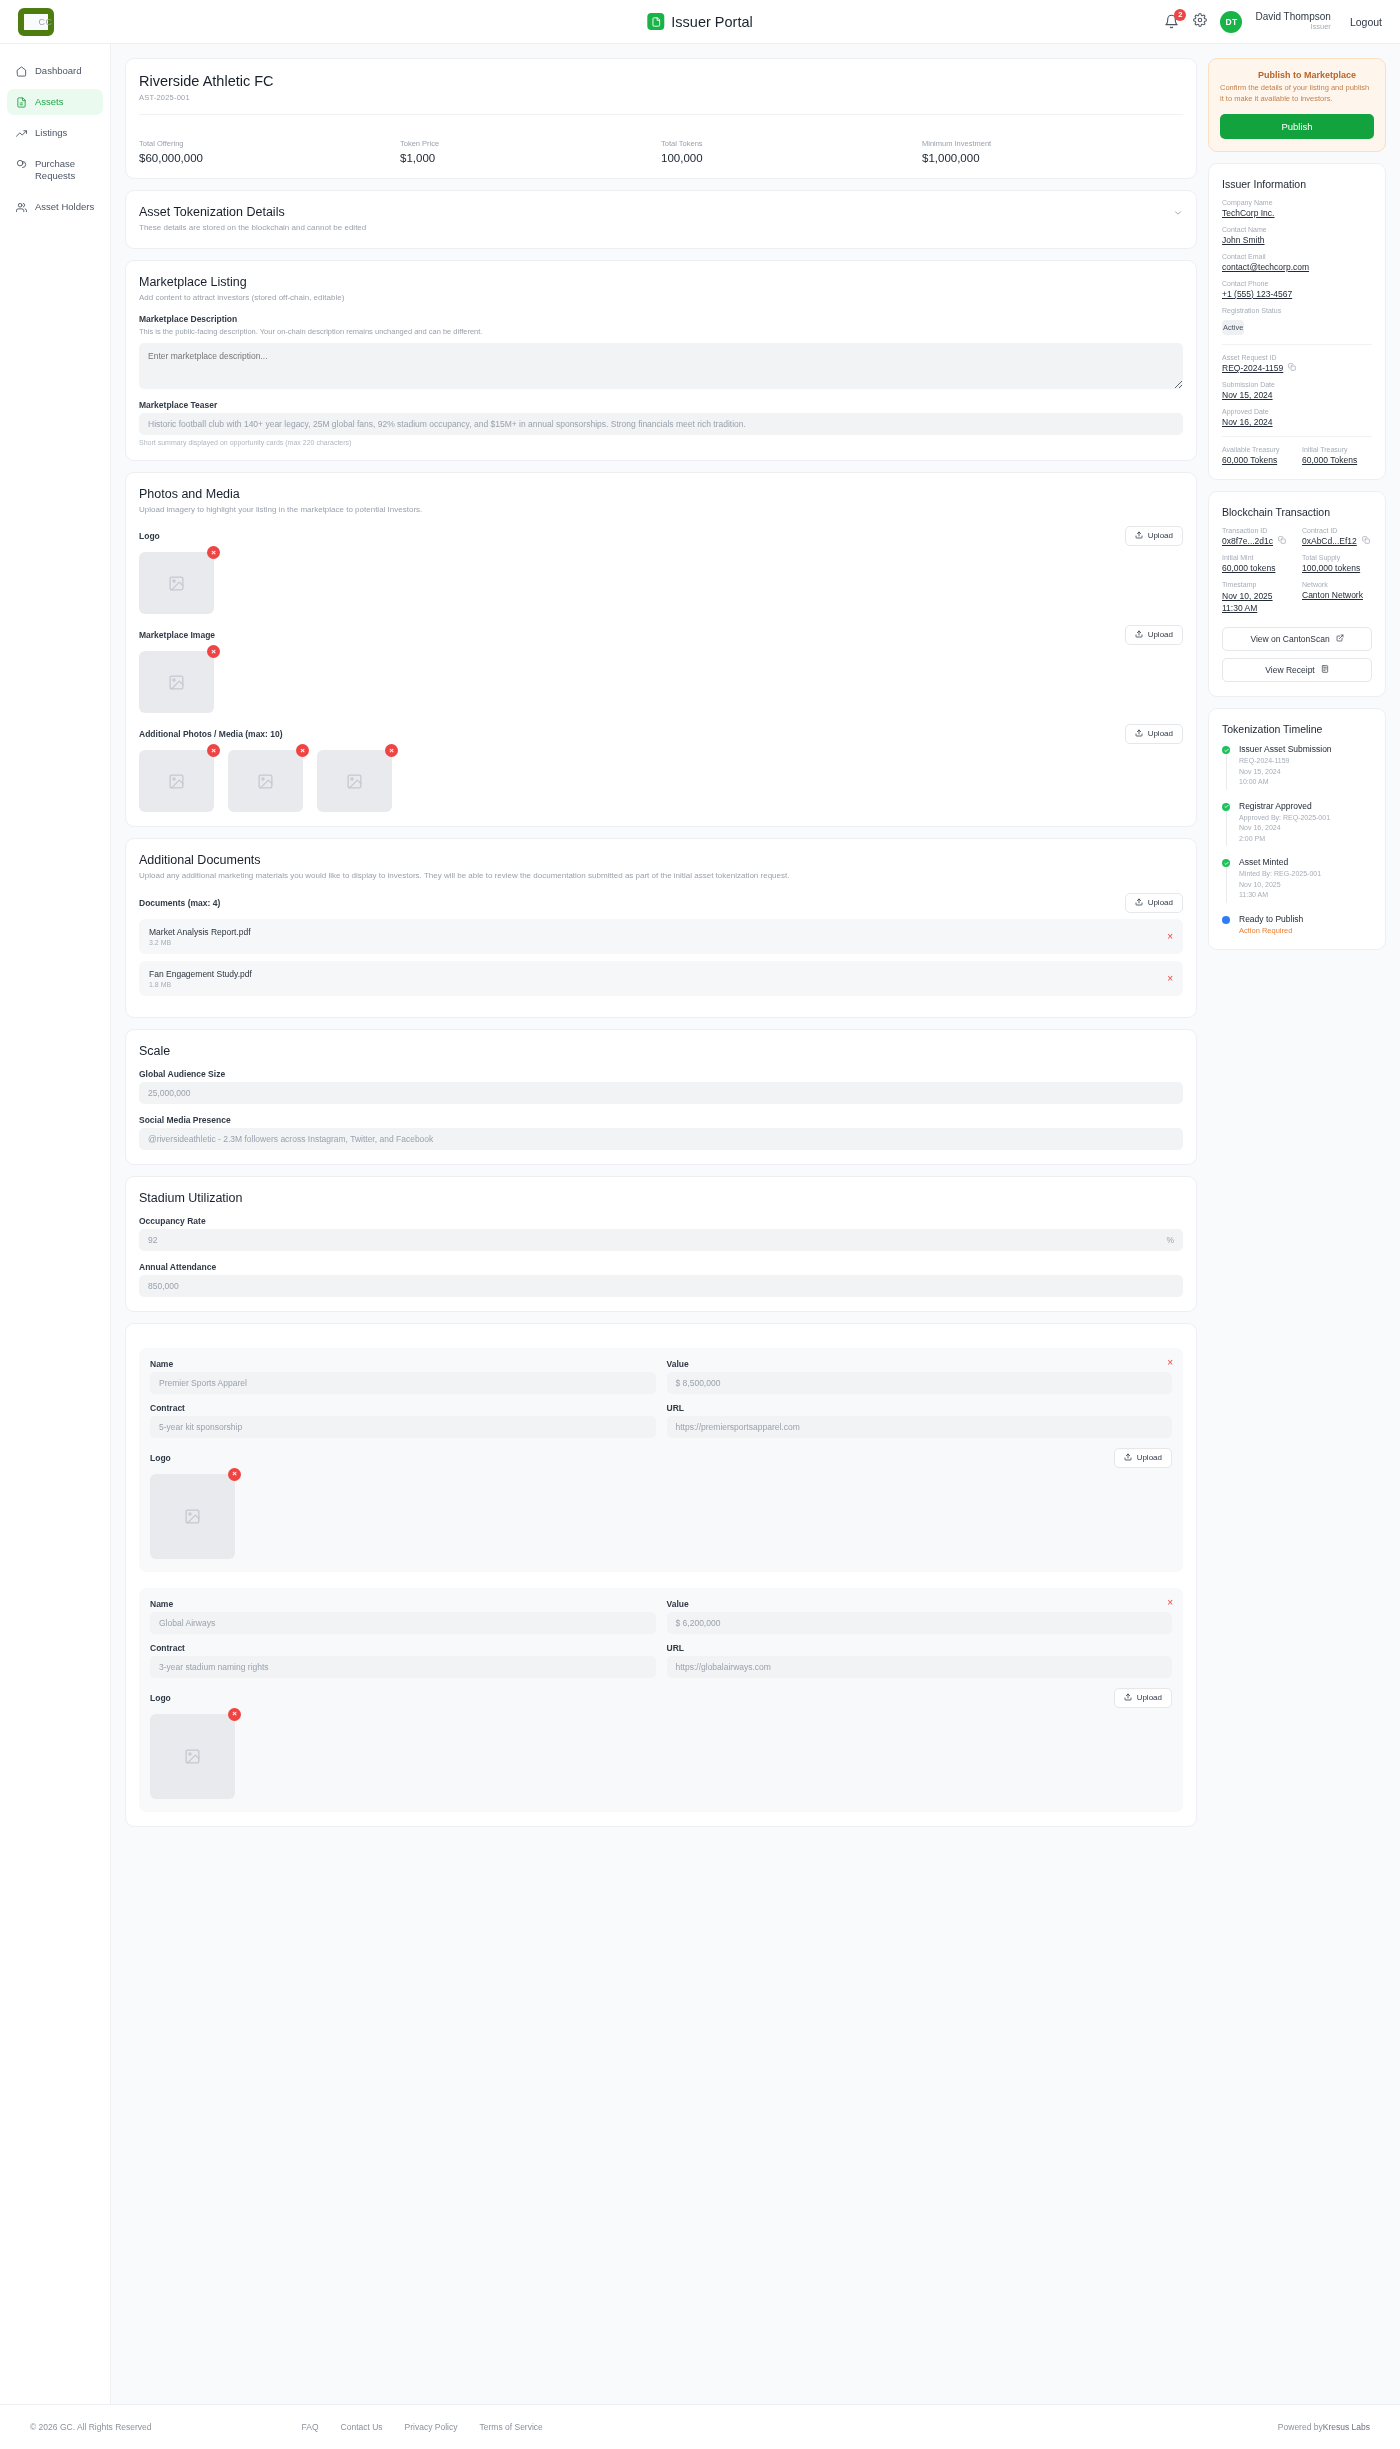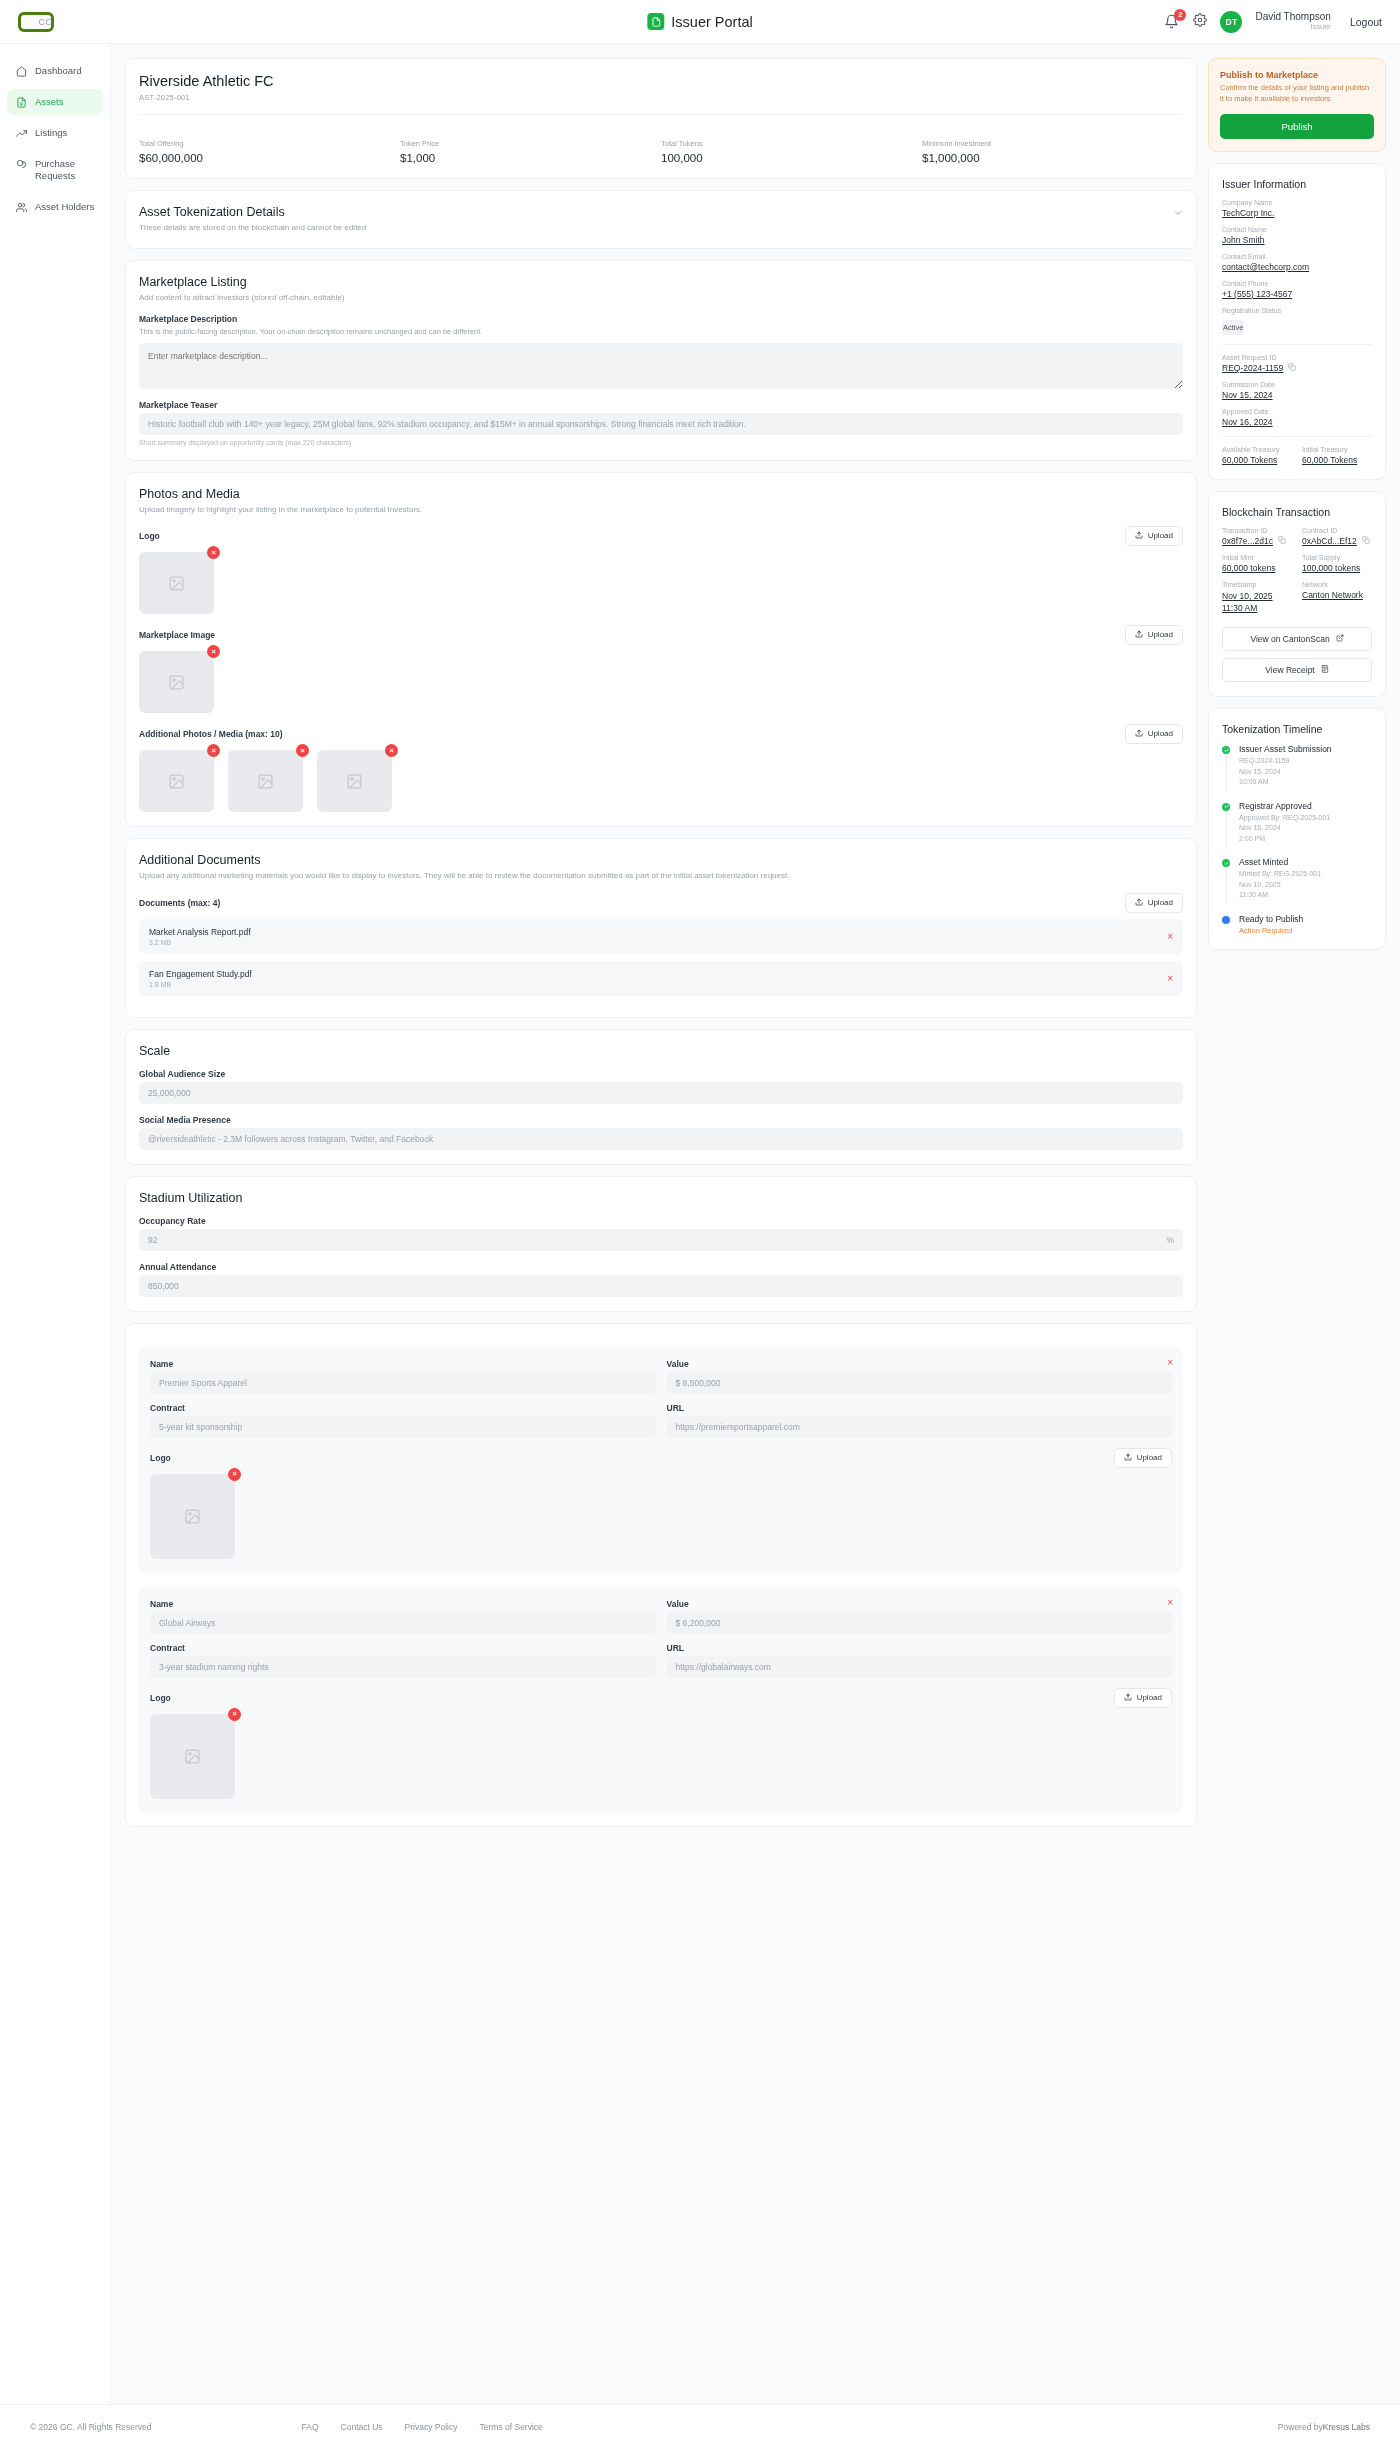--- a/index.html
+++ b/index.html
@@ -15,22 +15,22 @@
   .topbar {
     height: 44px;
     background: #ffffff;
     border-bottom: 1px solid #eef0f3;
     display: flex;
     align-items: center;
     padding: 0 18px;
     position: relative;
   }
   .cc-badge {
-    width: 36px; height: 20px;
-    border: 3px solid #4d7c0f;
+    width: 36px; height: 28px;
+    border: 6px solid #4d7c0f;
     border-radius: 6px;
     background: #fafbfc;
     display: flex; align-items: center; justify-content: center;
     font-size: 9px; color: #9aa2ad; letter-spacing: .5px; padding-left: 19px;
   }
   .brand {
     position: absolute; left: 50%; transform: translateX(-50%);
     display: flex; align-items: center; gap: 7px;
   }
   .brand-logo {
@@ -176,21 +176,21 @@
     border: 1px solid #e5e7eb; border-radius: 5px; background: #fff;
     font-size: 8.5px; color: #303a46; padding: 4px 10px;
     display: inline-flex; align-items: center; gap: 5px;
   }
 
   
   .publish-card {
     background: #fef6ec; border: 1px solid #fadfc0; border-radius: 9px;
     padding: 11px 11px 12px 11px; margin-bottom: 11px;
   }
-  .publish-title { font-size: 9px; font-weight: bold; color: #b8652a; }
+  .publish-title { font-size: 9px; font-weight: bold; color: #b8652a; margin-left: 38px; }
   .publish-sub { font-size: 7.5px; color: #c4814d; margin-top: 3px; line-height: 1.45; }
   .publish-btn {
     margin-top: 9px; width: 100%; background: #12a33f; color: #fff;
     border: none; border-radius: 5px; padding: 7px 0;
     font-size: 9.5px; font-family: "Liberation Sans", sans-serif;
   }
   .panel-title { font-size: 10.5px; color: #1b2430; margin-bottom: 9px; }
   .kv { margin-bottom: 8px; }
   .k { font-size: 7px; color: #a6adb8; margin-bottom: 2px; }
   .v { font-size: 8.5px; color: #222b36; display: flex; align-items: center; gap: 5px; text-decoration: underline; }

